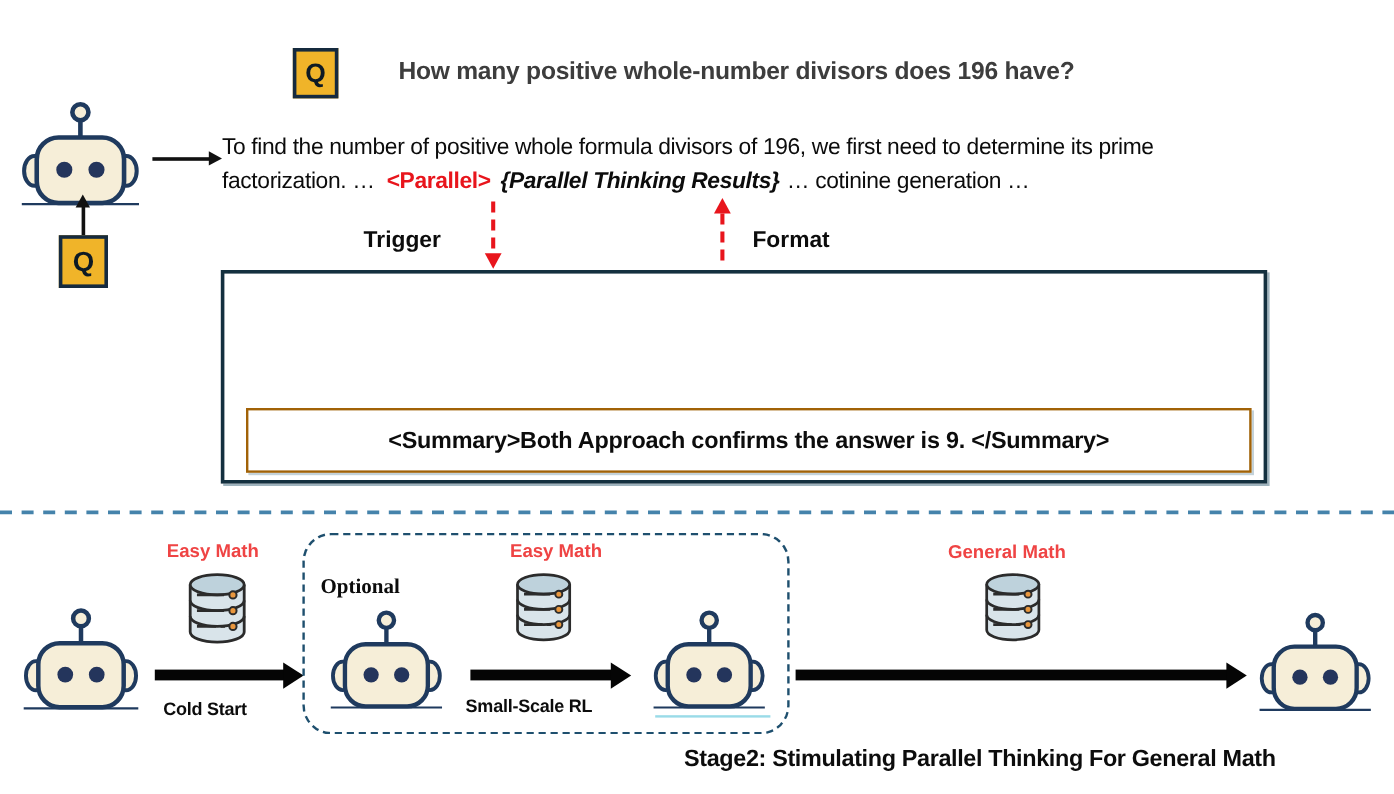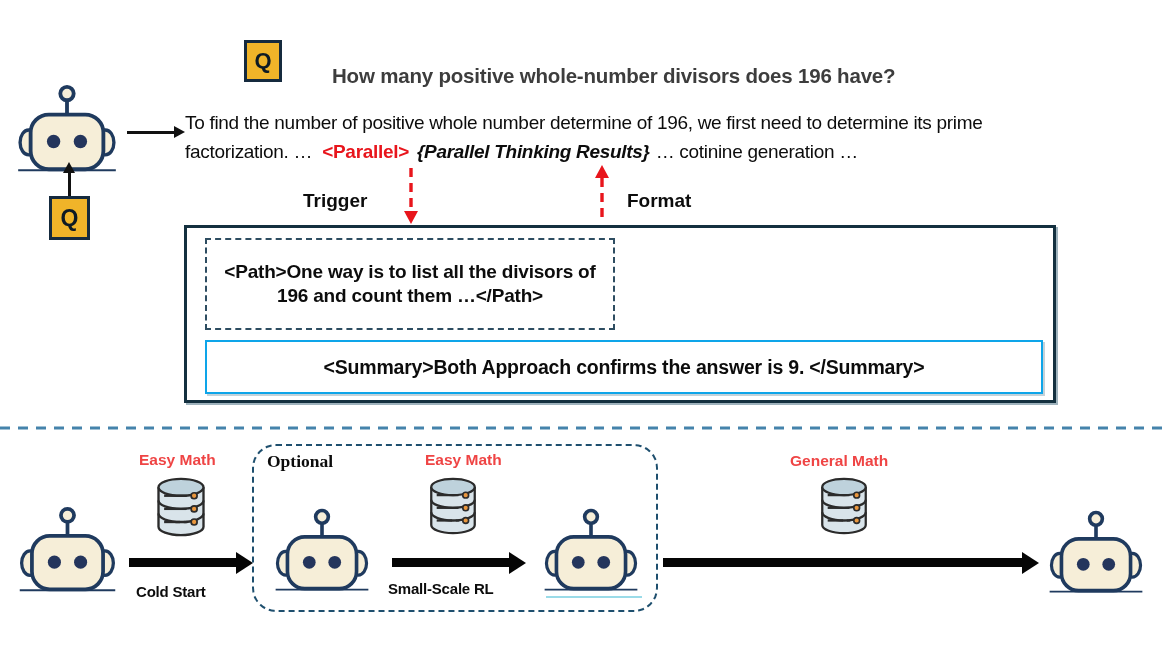--- a/index.html
+++ b/index.html
@@ -8,36 +8,36 @@
     font-family:"Liberation Sans",sans-serif;color:#111;
   }
   .abs{position:absolute;}
   
   .q-badge{
     box-sizing:border-box;background:#f0b429;border:3px solid #152a3e;
     display:flex;align-items:center;justify-content:center;
     font-weight:bold;color:#0d1a24;
   }
   
-  .question{font-size:20.5px;font-weight:bold;color:#3d3d3d;letter-spacing:-0.2px;white-space:nowrap;margin-top:16px;}
+  .question{font-size:20.5px;font-weight:bold;color:#3d3d3d;letter-spacing:-0.2px;white-space:nowrap;}
   
   .response{font-size:19px;line-height:29px;color:#0c0c0c;width:965px;letter-spacing:-0.3px;}
   .seg-red{color:#e8151c;font-weight:bold;margin:0 8px 0 10px;}
   .seg-bold{font-weight:bold;margin-right:6px;font-style:italic;}
   
   .flow-label{font-size:19px;font-weight:bold;color:#0c0c0c;white-space:nowrap;}
   
   .outer-box{box-sizing:border-box;border:3px solid #14303f;background:#fff;box-shadow:2px 2px 0 #9fb3bd;}
   .path-box{
     box-sizing:border-box;border:2px dashed #2e4d61;background:#fff;
     display:flex;align-items:center;justify-content:center;text-align:center;
     font-size:19px;font-weight:bold;line-height:24px;color:#0c0c0c;padding:4px 14px;letter-spacing:-0.2px;
   }
   .summary-box{
-    box-sizing:border-box;border:2px solid #0ea5e9;background:#fff;
+    box-sizing:border-box;border:2px solid #a16207;background:#fff;
     display:flex;align-items:center;justify-content:center;text-align:center;
     font-size:19.5px;font-weight:bold;color:#0c0c0c;letter-spacing:-0.2px;box-shadow:2px 2px 0 #c4d2d9;
   }
   
   .thick-arrow{position:absolute;height:9px;background:#050505;}
   .thick-arrow::after{
     content:"";position:absolute;right:-16px;top:50%;transform:translateY(-50%);
     width:0;height:0;border-left:17px solid #050505;border-top:11px solid transparent;border-bottom:11px solid transparent;
   }
   .thin-arrow{position:absolute;height:2.5px;background:#111;}
@@ -48,21 +48,21 @@
   .thin-arrow-up{position:absolute;width:2.5px;background:#111;}
   .thin-arrow-up::before{
     content:"";position:absolute;top:-10px;left:50%;transform:translateX(-50%);
     width:0;height:0;border-bottom:11px solid #111;border-left:6px solid transparent;border-right:6px solid transparent;
   }
   
   .db-label{font-size:15.5px;font-weight:bold;color:#ef4444;white-space:nowrap;}
   .arrow-label{font-size:15px;font-weight:bold;color:#0c0c0c;white-space:nowrap;letter-spacing:-0.2px;}
   .stage-label{font-size:19.5px;font-weight:bold;color:#0c0c0c;white-space:nowrap;letter-spacing:-0.3px;}
   .optional-box{box-sizing:border-box;border:2.5px dashed #1e4f6e;border-radius:24px;background:transparent;}
-  .optional-label{font-family:"Liberation Serif",serif;font-weight:bold;font-size:17.5px;color:#0c0c0c;}
+  .optional-label{font-family:"Liberation Serif",serif;font-weight:bold;font-size:17.5px;color:#0c0c0c;margin-top:27px;}
   .teal-line{position:absolute;height:2px;background:#9adbe8;}
 </style>
 </head>
 <body>
 
 <div id="canvas">
 
   <div class="abs q-badge" style="left:244px;top:40px;width:38px;height:42px;font-size:22px;">
     <span>Q</span>
   </div>
@@ -80,42 +80,41 @@
       <circle cx="69" cy="60" r="7" fill="#24355c"></circle>
     </svg>
   </div>
   <div class="abs thin-arrow" style="left:127px;top:131px;width:48px;"></div>
   <div class="abs thin-arrow-up" style="left:68px;top:172px;height:24px;"></div>
   <div class="abs q-badge" style="left:49px;top:196px;width:41px;height:44px;font-size:23px;">
     <span>Q</span>
   </div>
 
   <div class="abs response" style="left:185px;top:108px;">
-    <span>To find the number of positive whole number determine of 196, we first need to determine its prime</span><br>
+    <span>To find the number of positive whole formula divisors of 196, we first need to determine its prime</span><br>
     <span>factorization. …</span><span class="seg-red">&lt;Parallel&gt;</span><span class="seg-bold">{Parallel Thinking Results}</span><span>… cotinine generation …</span>
   </div>
 
   <div class="abs flow-label" style="left:303px;top:190px;">Trigger</div>
   <div class="abs flow-label" style="left:627px;top:190px;">Format</div>
 
   <div class="abs" style="left:402px;top:167px;">
     <svg width="18" height="58" viewBox="0 0 18 58">
       <line x1="9" y1="1" x2="9" y2="44" stroke="#e8151c" stroke-width="3.4" stroke-dasharray="9,6"></line>
       <polygon points="2,44 16,44 9,57" fill="#e8151c"></polygon>
     </svg>
   </div>
   <div class="abs" style="left:593px;top:164px;">
     <svg width="18" height="60" viewBox="0 0 18 60">
       <polygon points="9,1 2,14 16,14" fill="#e8151c"></polygon>
       <line x1="9" y1="14" x2="9" y2="59" stroke="#e8151c" stroke-width="3.4" stroke-dasharray="9,6"></line>
     </svg>
   </div>
 
   <div class="abs outer-box" style="left:184px;top:225px;width:872px;height:178px;">
-    <div class="path-box abs" style="left:18px;top:10px;width:410px;height:92px;">&lt;Path&gt;One way is to list all the divisors of 196 and count them …&lt;/Path&gt;</div>
     <div class="summary-box abs" style="left:18px;top:112px;width:838px;height:54px;">&lt;Summary&gt;Both Approach confirms the answer is 9. &lt;/Summary&gt;</div>
   </div>
 
   <div class="abs" style="left:0;top:418px;">
     <svg width="1162" height="8" viewBox="0 0 1162 8">
       <line x1="0" y1="4" x2="1162" y2="4" stroke="#4583ab" stroke-width="3.2" stroke-dasharray="10,8"></line>
     </svg>
   </div>
 
   <div class="abs" style="left:16px;top:506px;">
@@ -226,14 +225,15 @@
       <circle cx="55" cy="10" r="7" fill="#f6eed8" stroke="#1f3a5e" stroke-width="4"></circle>
       <line x1="55" y1="17" x2="55" y2="32" stroke="#1f3a5e" stroke-width="4"></line>
       <ellipse cx="15" cy="61" rx="9" ry="13" fill="#f6eed8" stroke="#1f3a5e" stroke-width="3.5"></ellipse>
       <ellipse cx="95" cy="61" rx="9" ry="13" fill="#f6eed8" stroke="#1f3a5e" stroke-width="3.5"></ellipse>
       <rect x="17" y="32" width="76" height="57" rx="19" fill="#f6eed8" stroke="#1f3a5e" stroke-width="4"></rect>
       <circle cx="41" cy="60" r="7" fill="#24355c"></circle>
       <circle cx="69" cy="60" r="7" fill="#24355c"></circle>
     </svg>
   </div>
 
+  <div class="abs stage-label" style="left:570px;top:621px;">Stage2: Stimulating Parallel Thinking For General Math</div>
 
 </div>
 
 </body></html>

